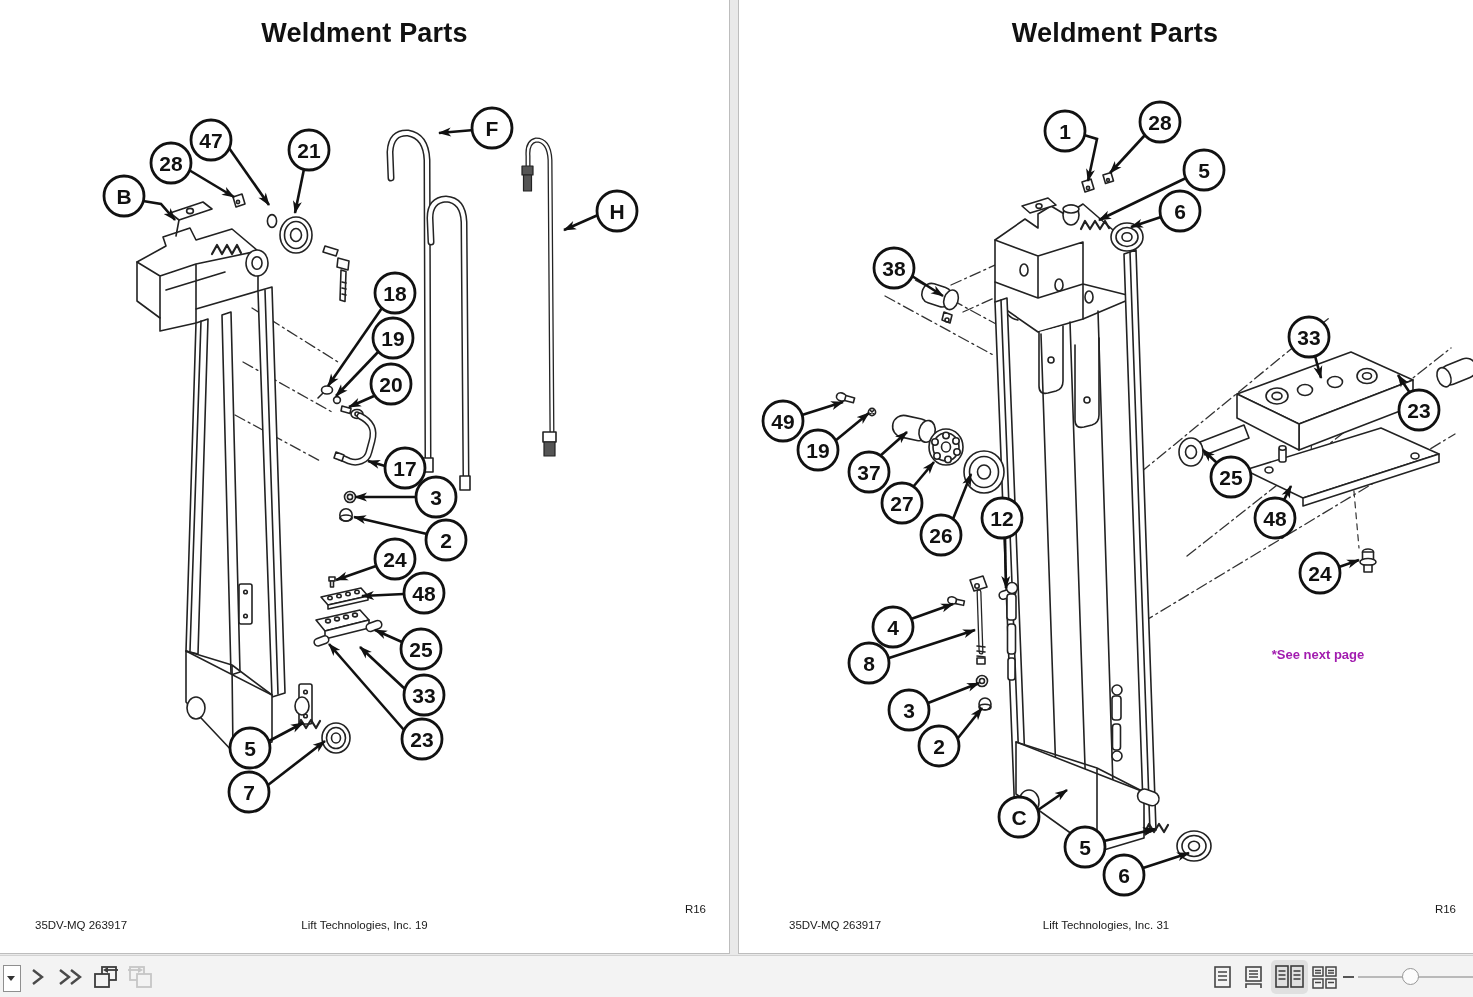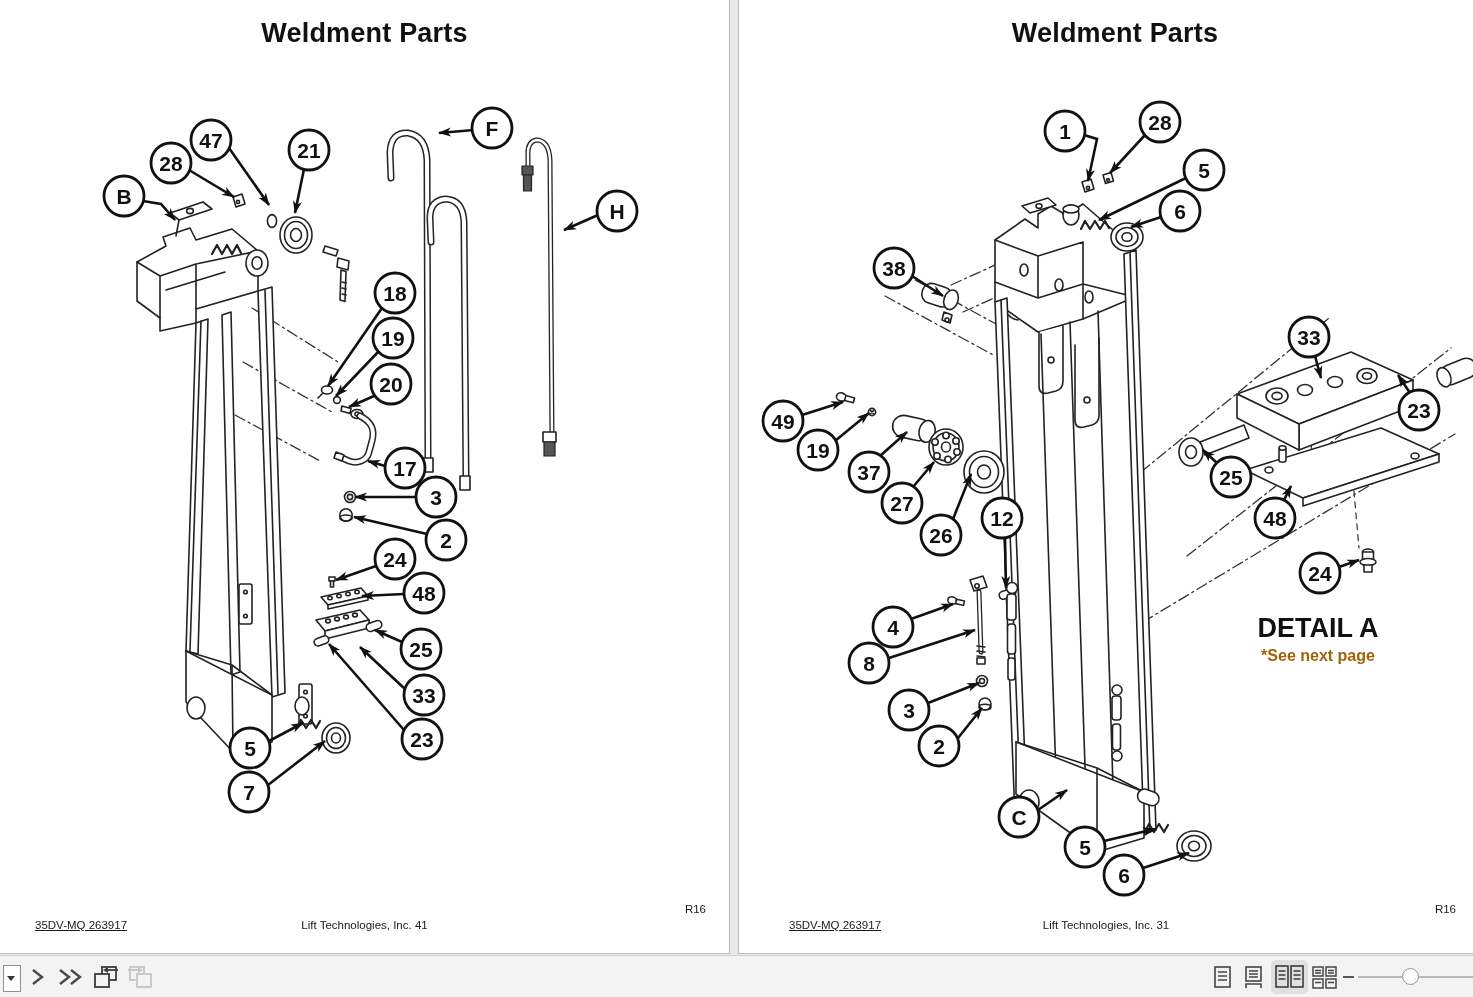--- a/index.html
+++ b/index.html
@@ -22,23 +22,23 @@
   .hoseH-o{stroke:#242424;stroke-width:5;fill:none;}
   .hoseH-i{stroke:#fff;stroke-width:2.4;fill:none;}
   .fit{fill:#555;stroke:#222;stroke-width:1.2;}
   .leader{fill:none;stroke:#111;stroke-width:2.6;}
   .bubble{fill:#fff;stroke:#111;stroke-width:2.8;}
   .bubble-label{font-family:"Liberation Sans",sans-serif;font-size:21px;font-weight:bold;
     fill:#111;text-anchor:middle;}
   .detail-head{position:absolute;left:429px;top:613px;width:300px;text-align:center;
     font-size:27px;font-weight:bold;color:#111;}
   .detail-note{position:absolute;left:429px;top:647px;width:300px;text-align:center;
-    font-size:16px;font-weight:bold;color:#a16207;}
+    font-size:13px;font-weight:bold;color:#a21caf;}
   .pfooter{position:absolute;left:0;bottom:22px;width:100%;font-size:11.5px;color:#1a1a1a;}
-  .pfooter .f-left{position:absolute;bottom:0;text-decoration:underline;}
+  .pfooter .f-left{position:absolute;bottom:0;}
   .page-left .f-left{left:35px;} .page-right .f-left{left:50px;}
   .pfooter .f-center{position:absolute;left:0;width:100%;text-align:center;bottom:0;}
   .pfooter .f-right{position:absolute;bottom:16px;}
   .page-left .f-right{right:23px;} .page-right .f-right{right:17px;}
   .toolbar{position:absolute;left:0;top:955px;width:1473px;height:42px;background:#f3f3f3;
     border-top:1px solid #d2d2d2;box-sizing:border-box;}
   .tb{position:absolute;cursor:pointer;}
   .combo{left:3px;top:9px;width:16px;height:25px;background:#fff;border:1px solid #8f8f8f;}
   .combo .caret{position:absolute;left:3px;top:10px;width:0;height:0;
     border-left:4.5px solid transparent;border-right:4.5px solid transparent;border-top:5px solid #333;}
@@ -249,21 +249,21 @@
             </g>
             <polyline points="268,785 325,741" class="leader" marker-end="url(#ahL)"></polyline>
             <g>
               <circle cx="249" cy="792" r="20" class="bubble"></circle>
               <text x="249" y="799.5" class="bubble-label">7</text>
             </g>
           </g>
       </svg>
       <div class="pfooter">
         <span class="f-left">35DV-MQ 263917</span>
-        <span class="f-center">Lift Technologies, Inc. 41</span>
+        <span class="f-center">Lift Technologies, Inc. 19</span>
         <span class="f-right">R16</span>
       </div>
     </section>
 
     <section class="page page-right">
       <h1 class="page-title">Weldment Parts</h1>
       <svg class="diagram" width="734" height="953" viewBox="0 0 734 953">
         <defs>
           <marker id="ahR" viewBox="0 0 14 10" markerWidth="14" markerHeight="10" refX="12.5" refY="5" orient="auto" markerUnits="userSpaceOnUse">
             <path d="M0.5,0.5 L13.5,5 L0.5,9.5 L4,5 Z" fill="#111" stroke="none"></path>
@@ -512,21 +512,20 @@
               <circle cx="536" cy="518" r="20" class="bubble"></circle>
               <text x="536" y="525.5" class="bubble-label">48</text>
             </g>
             <polyline points="600,567 620,560" class="leader" marker-end="url(#ahR)"></polyline>
             <g>
               <circle cx="581" cy="573" r="20" class="bubble"></circle>
               <text x="581" y="580.5" class="bubble-label">24</text>
             </g>
           </g>
       </svg>
-      <div class="detail-head">DETAIL A</div>
       <div class="detail-note">*See next page</div>
       <div class="pfooter">
         <span class="f-left">35DV-MQ 263917</span>
         <span class="f-center">Lift Technologies, Inc. 31</span>
         <span class="f-right">R16</span>
       </div>
     </section>
   </div>
 
   <div class="toolbar">

